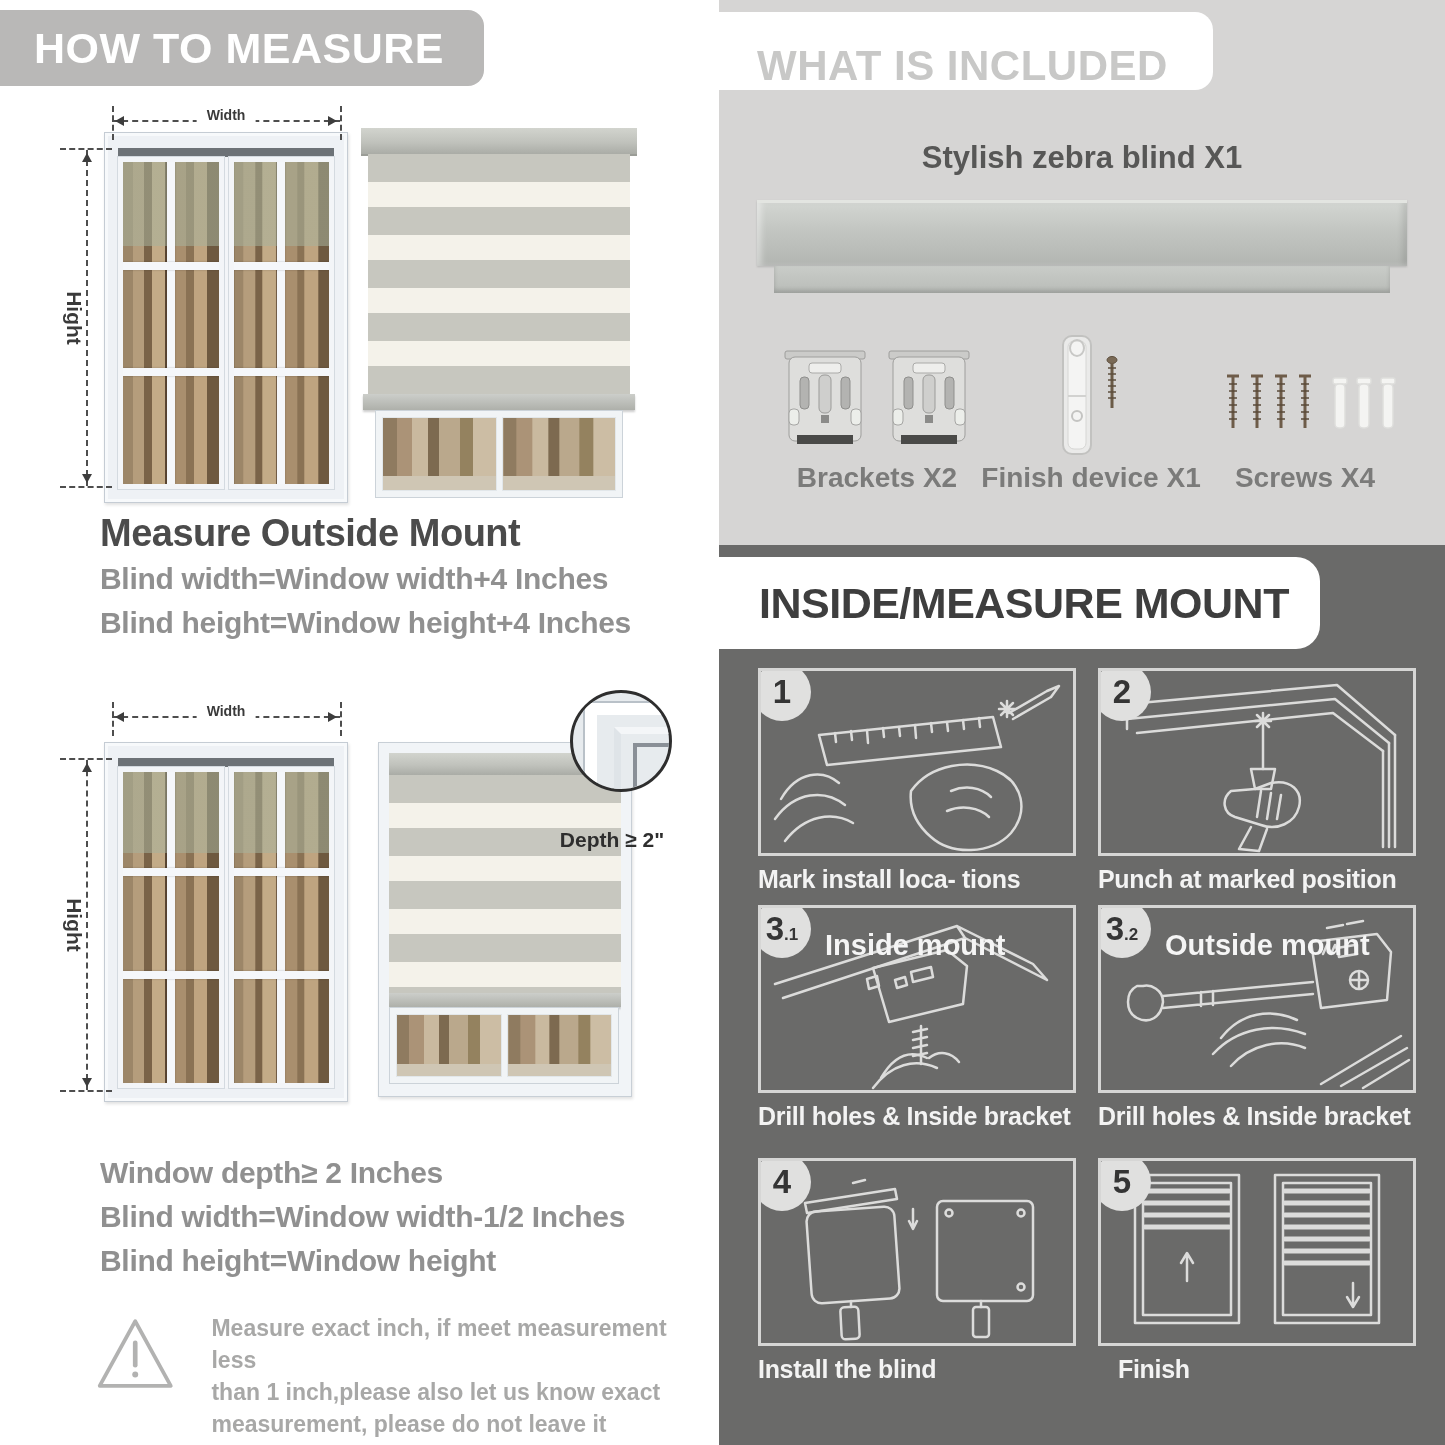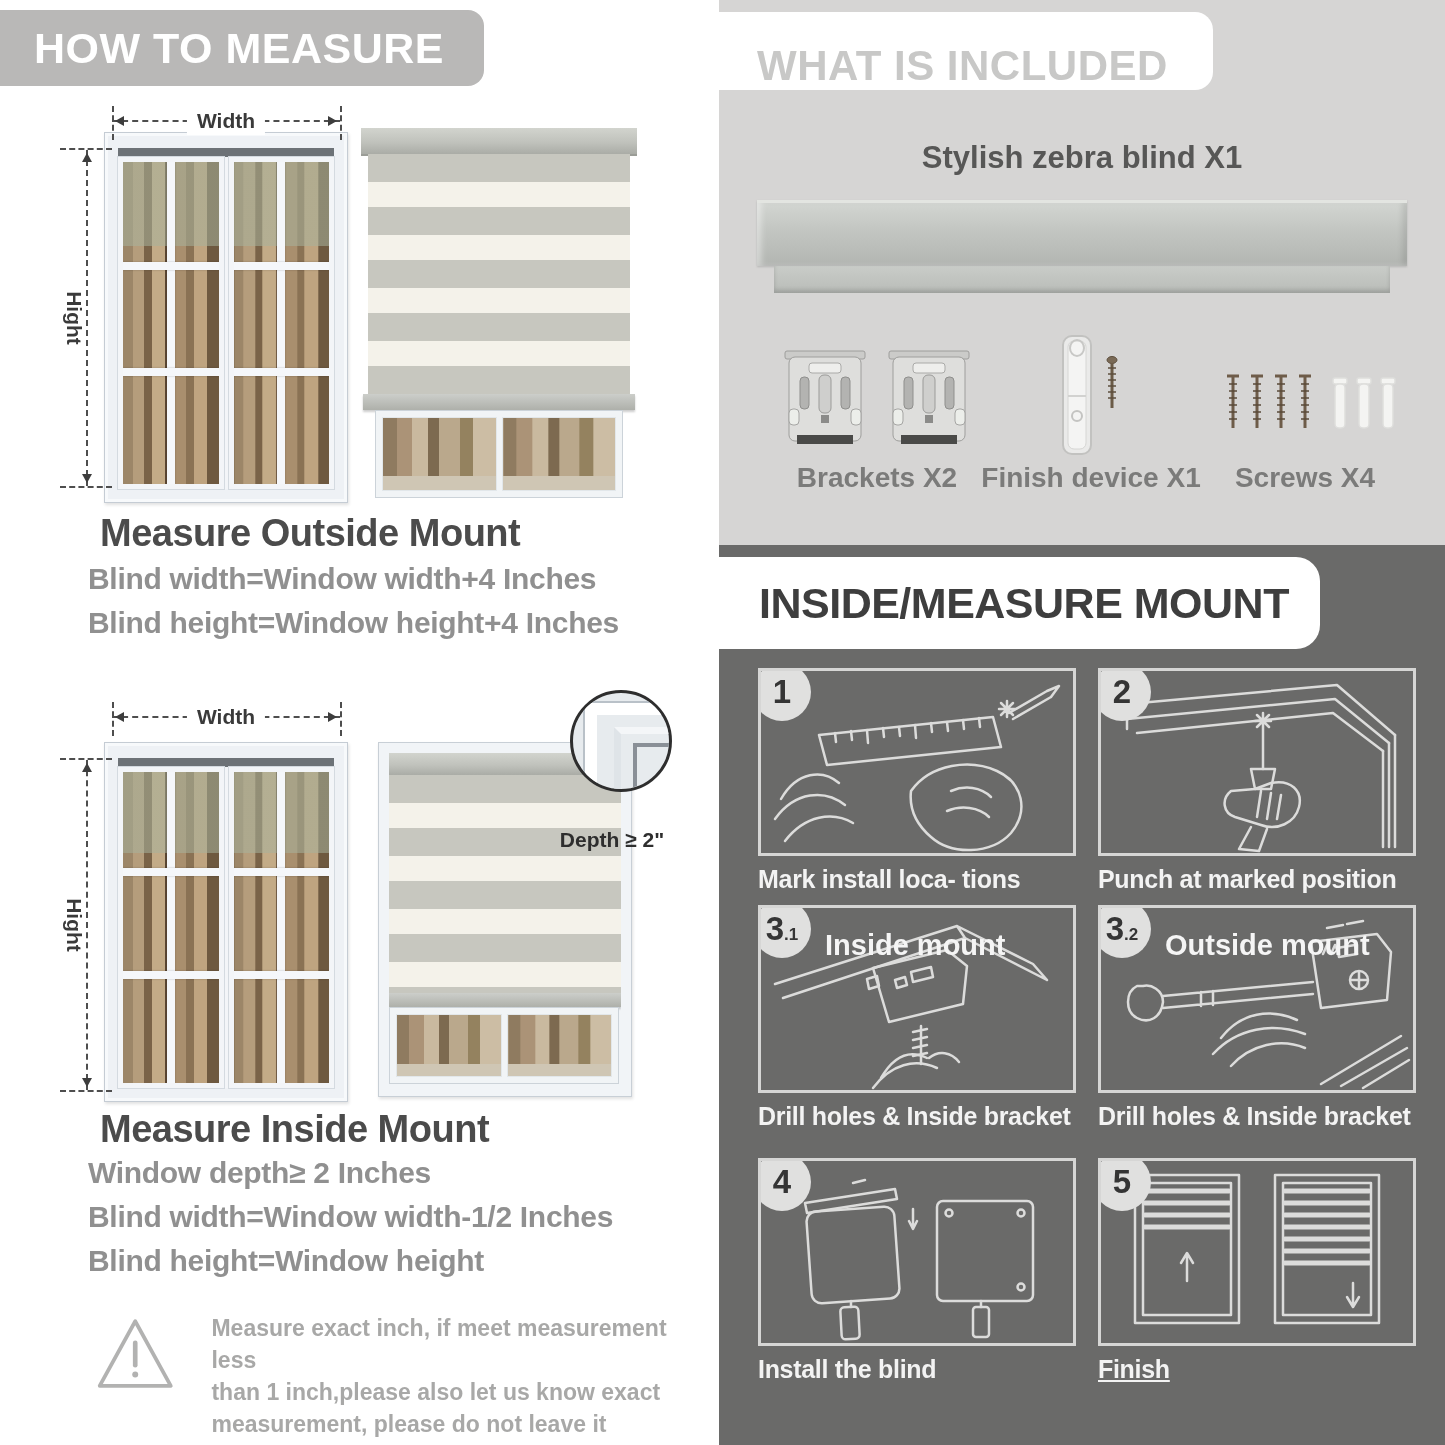--- a/index.html
+++ b/index.html
@@ -24,21 +24,21 @@
       linear-gradient(90deg,#8f7b60 0 12%,#ab9377 12% 26%,#c9b99f 26% 40%,#7d6a50 40% 50%,#baa88c 50% 68%,#94825f 68% 80%,#ccbda4 80% 100%);}
   .mv{position:absolute;top:0;bottom:0;left:calc(50% - 4px);width:8px;background:#f5f7fa;box-shadow:0 0 2px rgba(0,0,0,.28);}
   .mh{position:absolute;left:0;right:0;height:8px;background:#f5f7fa;box-shadow:0 0 2px rgba(0,0,0,.28);}
 
   
   .meas-w{position:absolute;height:0;border-top:2px dashed #4e4e4e;}
   .meas-w .ah{position:absolute;top:-6px;width:0;height:0;border:5px solid transparent;}
   .meas-w .ah.l{left:-2px;border-right:9px solid #3d3d3d;}
   .meas-w .ah.r{right:-2px;border-left:9px solid #3d3d3d;}
   .meas-w .lbl{position:absolute;left:50%;top:-16px;transform:translateX(-50%);background:#fff;padding:0 10px;
-               font-size:21px;font-weight:bold;color:#3a3a3a;line-height:1.4;}
+               font-size:14px;font-weight:bold;color:#3a3a3a;line-height:1.4;}
   .meas-h{position:absolute;width:0;border-left:2px dashed #4e4e4e;}
   .meas-h .ah{position:absolute;left:-6px;width:0;height:0;border:5px solid transparent;}
   .meas-h .ah.t{top:-2px;border-bottom:9px solid #3d3d3d;}
   .meas-h .ah.b{bottom:-2px;border-top:9px solid #3d3d3d;}
   .meas-h .lbl{position:absolute;top:50%;left:-14px;transform:translate(-50%,-50%) rotate(90deg);background:#fff;
                padding:0 10px;font-size:21px;font-weight:bold;color:#3a3a3a;white-space:nowrap;}
   .tick-h{position:absolute;height:0;border-top:2px dashed #4e4e4e;}
   .tick-v{position:absolute;width:0;border-left:2px dashed #4e4e4e;}
 
   
@@ -53,21 +53,21 @@
   .blind2 .inner{position:absolute;inset:10px;overflow:hidden;}
 
   .mag{position:absolute;left:570px;top:690px;width:96px;height:96px;border-radius:50%;border:3px solid #2e2e2e;
        background:#e7ebee;overflow:hidden;z-index:5;}
   .mag .c1{position:absolute;right:-12px;top:10px;width:84px;height:84px;border-top:12px solid #ffffff;border-left:12px solid #ffffff;box-shadow:-2px -2px 0 #b9c1c8;}
   .mag .c2{position:absolute;right:-12px;top:34px;width:60px;height:60px;border-top:7px solid #f4f6f8;border-left:7px solid #dfe4e8;}
   .mag .c3{position:absolute;right:-12px;top:50px;width:44px;height:44px;border-top:4px solid #8a9097;border-left:4px solid #8a9097;}
   .depth-lbl{position:absolute;left:552px;top:828px;width:120px;text-align:center;font-size:21px;font-weight:bold;color:#2e2e2e;z-index:5;}
 
   .m-title{position:absolute;left:100px;font-size:38px;font-weight:bold;color:#4b4b4b;letter-spacing:-.5px;}
-  .m-line{position:absolute;left:88px;font-size:30px;font-weight:bold;color:#909090;letter-spacing:-.3px;}
+  .m-line{position:absolute;left:100px;font-size:30px;font-weight:bold;color:#909090;letter-spacing:-.3px;}
 
   .warn{position:absolute;left:95px;top:1312px;width:590px;display:flex;gap:36px;align-items:flex-start;}
   .warn-lines{font-size:23px;font-weight:600;color:#a8a8a7;line-height:32px;}
 
   
   .right-top{position:absolute;left:719px;top:0;width:726px;height:545px;background:#d6d5d4;}
   .wii-box{position:absolute;left:0;top:12px;width:494px;height:78px;background:#ffffff;border-radius:0 18px 18px 0;
            display:flex;align-items:flex-end;padding-left:38px;box-sizing:border-box;}
   .wii-box span{color:#c8c8c7;font-size:42px;font-weight:bold;letter-spacing:.5px;}
   .prod-title{position:absolute;left:0;top:140px;width:100%;text-align:center;font-size:31px;font-weight:bold;color:#575756;}
@@ -191,21 +191,20 @@
     </div>
   </div>
 
   <div class="mag">
     <div class="c1"></div>
     <div class="c2"></div>
     <div class="c3"></div>
   </div>
   <div class="depth-lbl">Depth ≥ 2"</div>
 
-  <div class="m-title" style="top:1108px;">Measure Inside Mount</div>
   <div class="m-line" style="top:1156px;">Window depth≥ 2 Inches</div>
   <div class="m-line" style="top:1200px;">Blind width=Window width-1/2 Inches</div>
   <div class="m-line" style="top:1244px;">Blind height=Window height</div>
 
   <div class="warn">
     <svg width="86" height="84" viewBox="0 0 86 84">
       <path d="M43,7 L81,76 L5,76 Z" fill="none" stroke="#b2b2b1" stroke-width="4" stroke-linejoin="round"></path>
       <line x1="43" y1="30" x2="43" y2="54" stroke="#b2b2b1" stroke-width="5" stroke-linecap="round"></line>
       <circle cx="43" cy="64" r="3.2" fill="#b2b2b1"></circle>
     </svg>
@@ -406,16 +405,16 @@
           <path d="M86,120 l0,-26 M80,102 l6,-10 l6,10"></path>
           <rect x="174" y="14" width="104" height="148"></rect>
           <rect x="182" y="22" width="88" height="132"></rect>
           <g stroke-width="5">
               <path d="M184,30 h84 M184,42 h84 M184,54 h84 M184,66 h84 M184,78 h84 M184,90 h84 M184,102 h84"></path>
             </g>
           <path d="M252,122 l0,22 M246,136 l6,10 l6,-10"></path>
         </g>
       </svg>
     </div>
-    <div class="cap" style="left:379px;top:810px;text-decoration:underline;">Finish</div>
+    <div class="cap" style="left:399px;top:810px;">Finish</div>
   </div>
 
 </div>
 
 </body></html>

